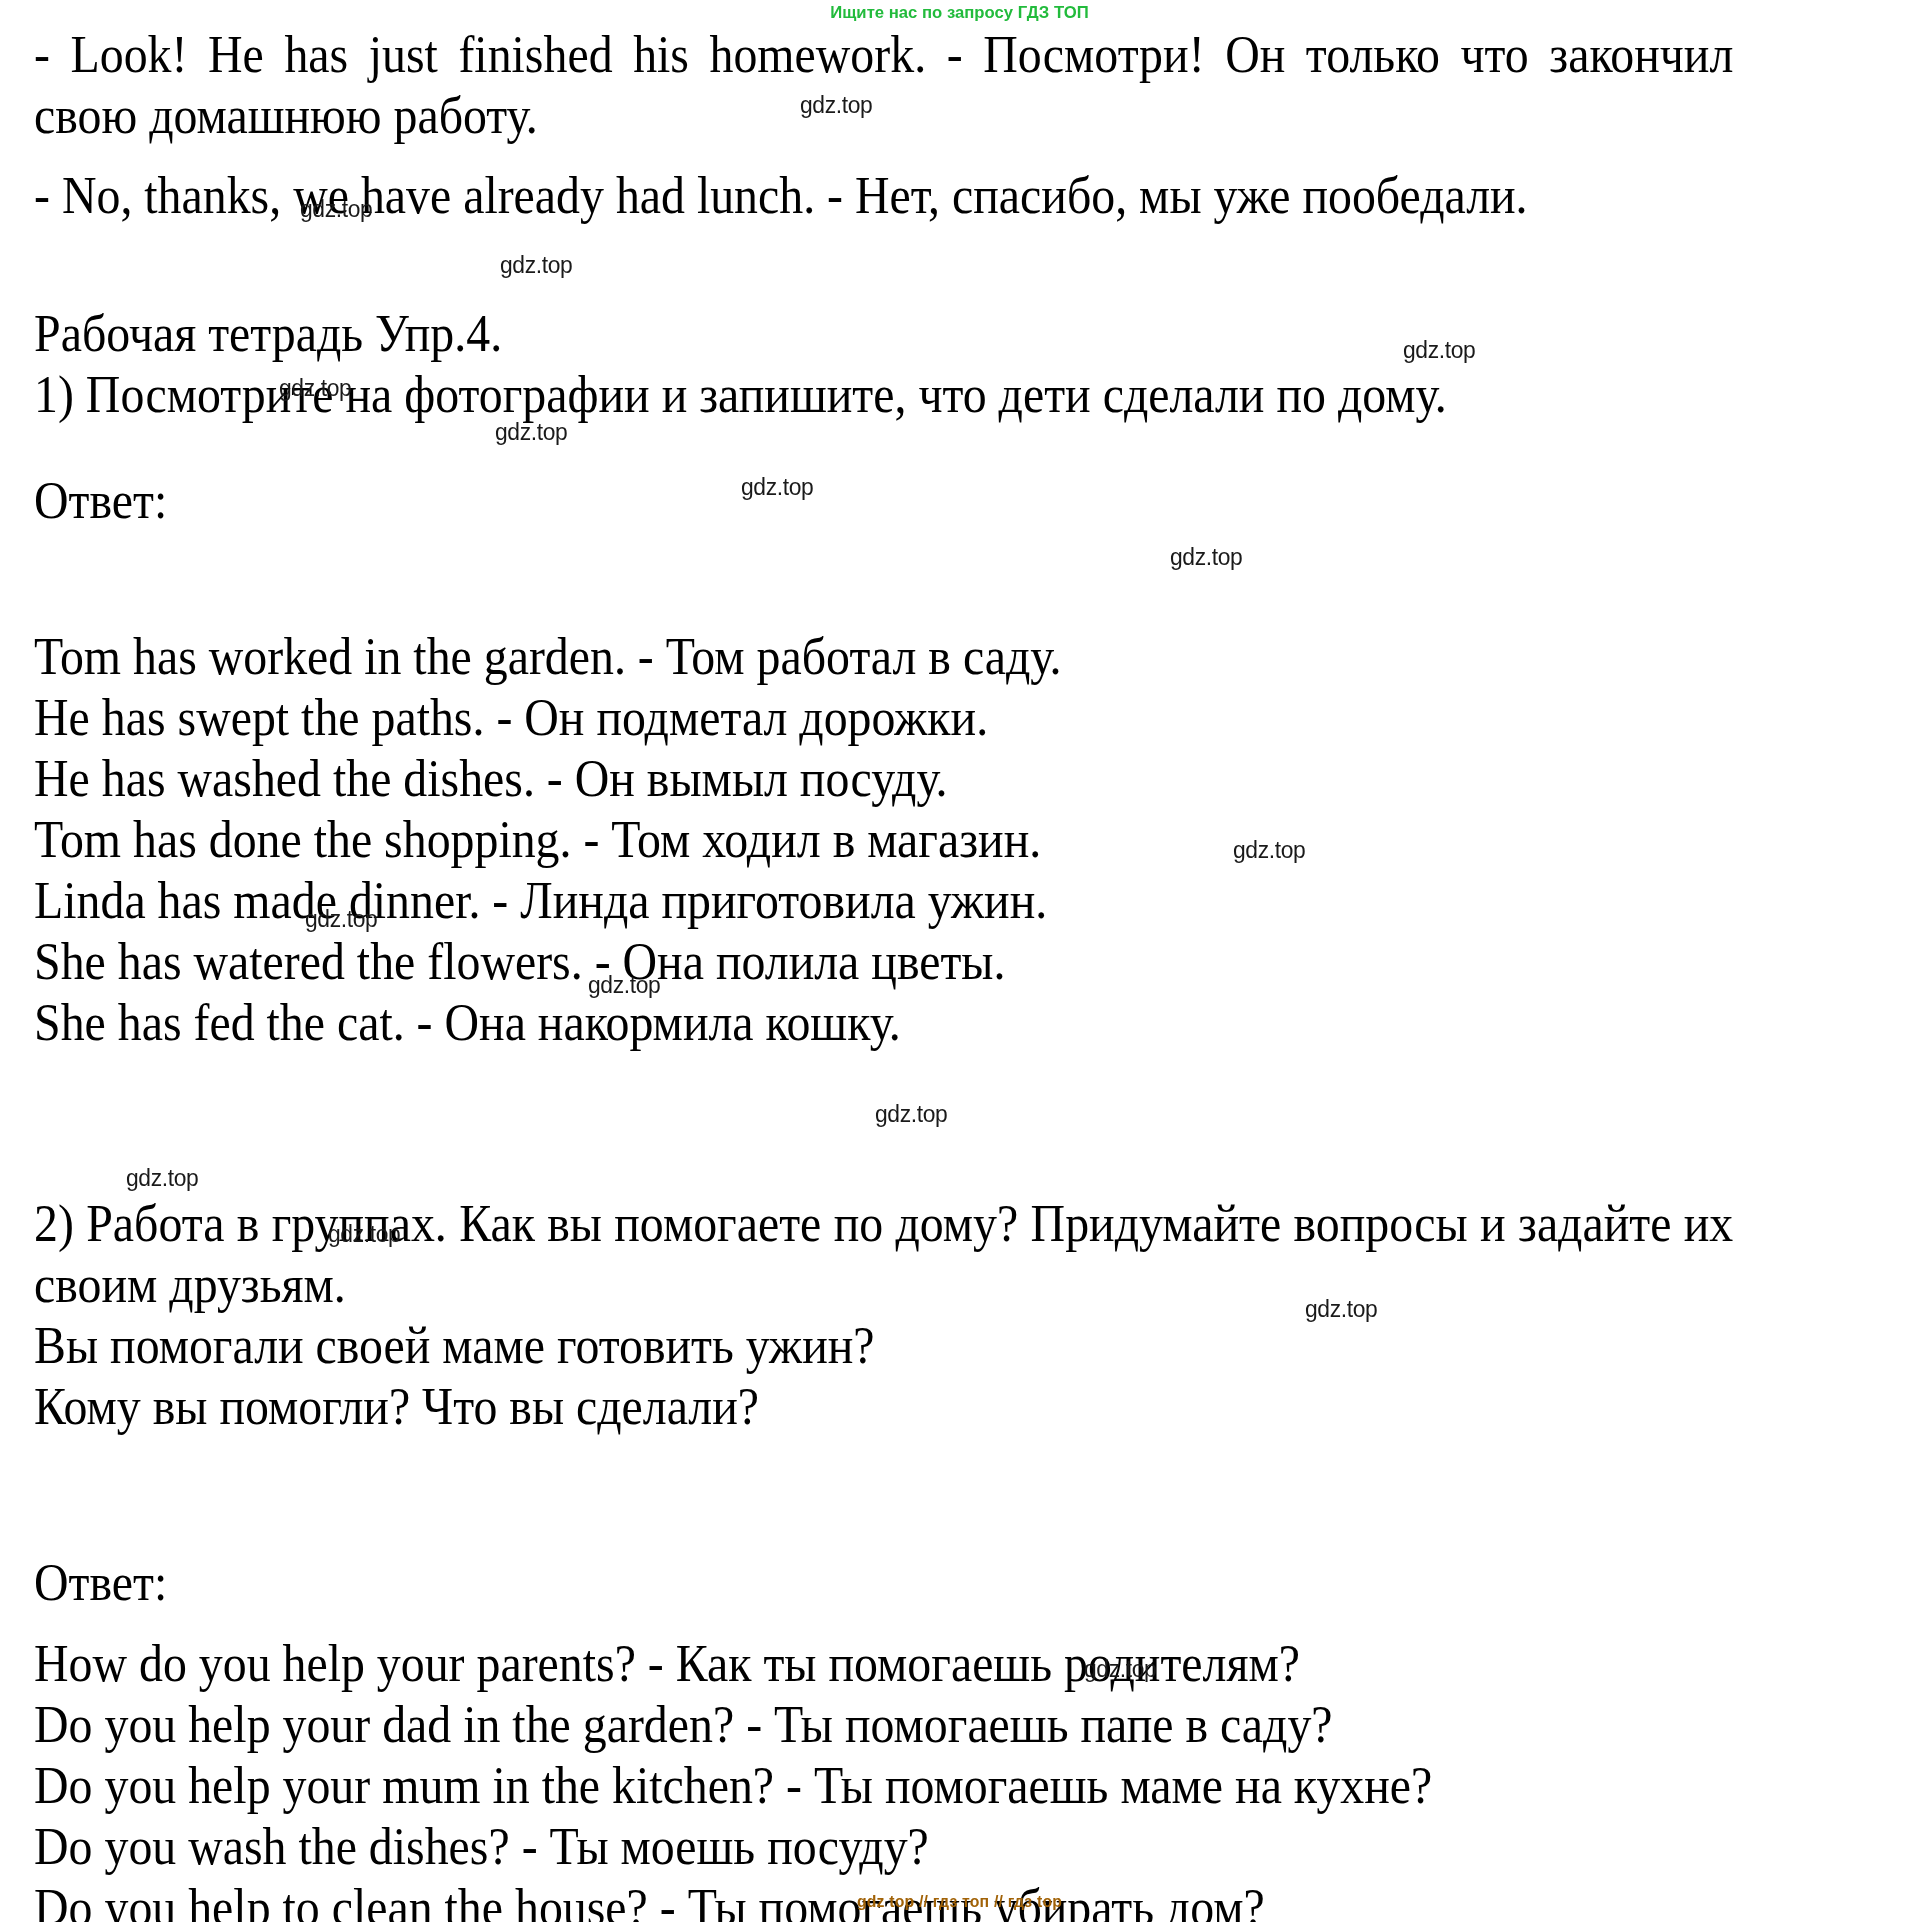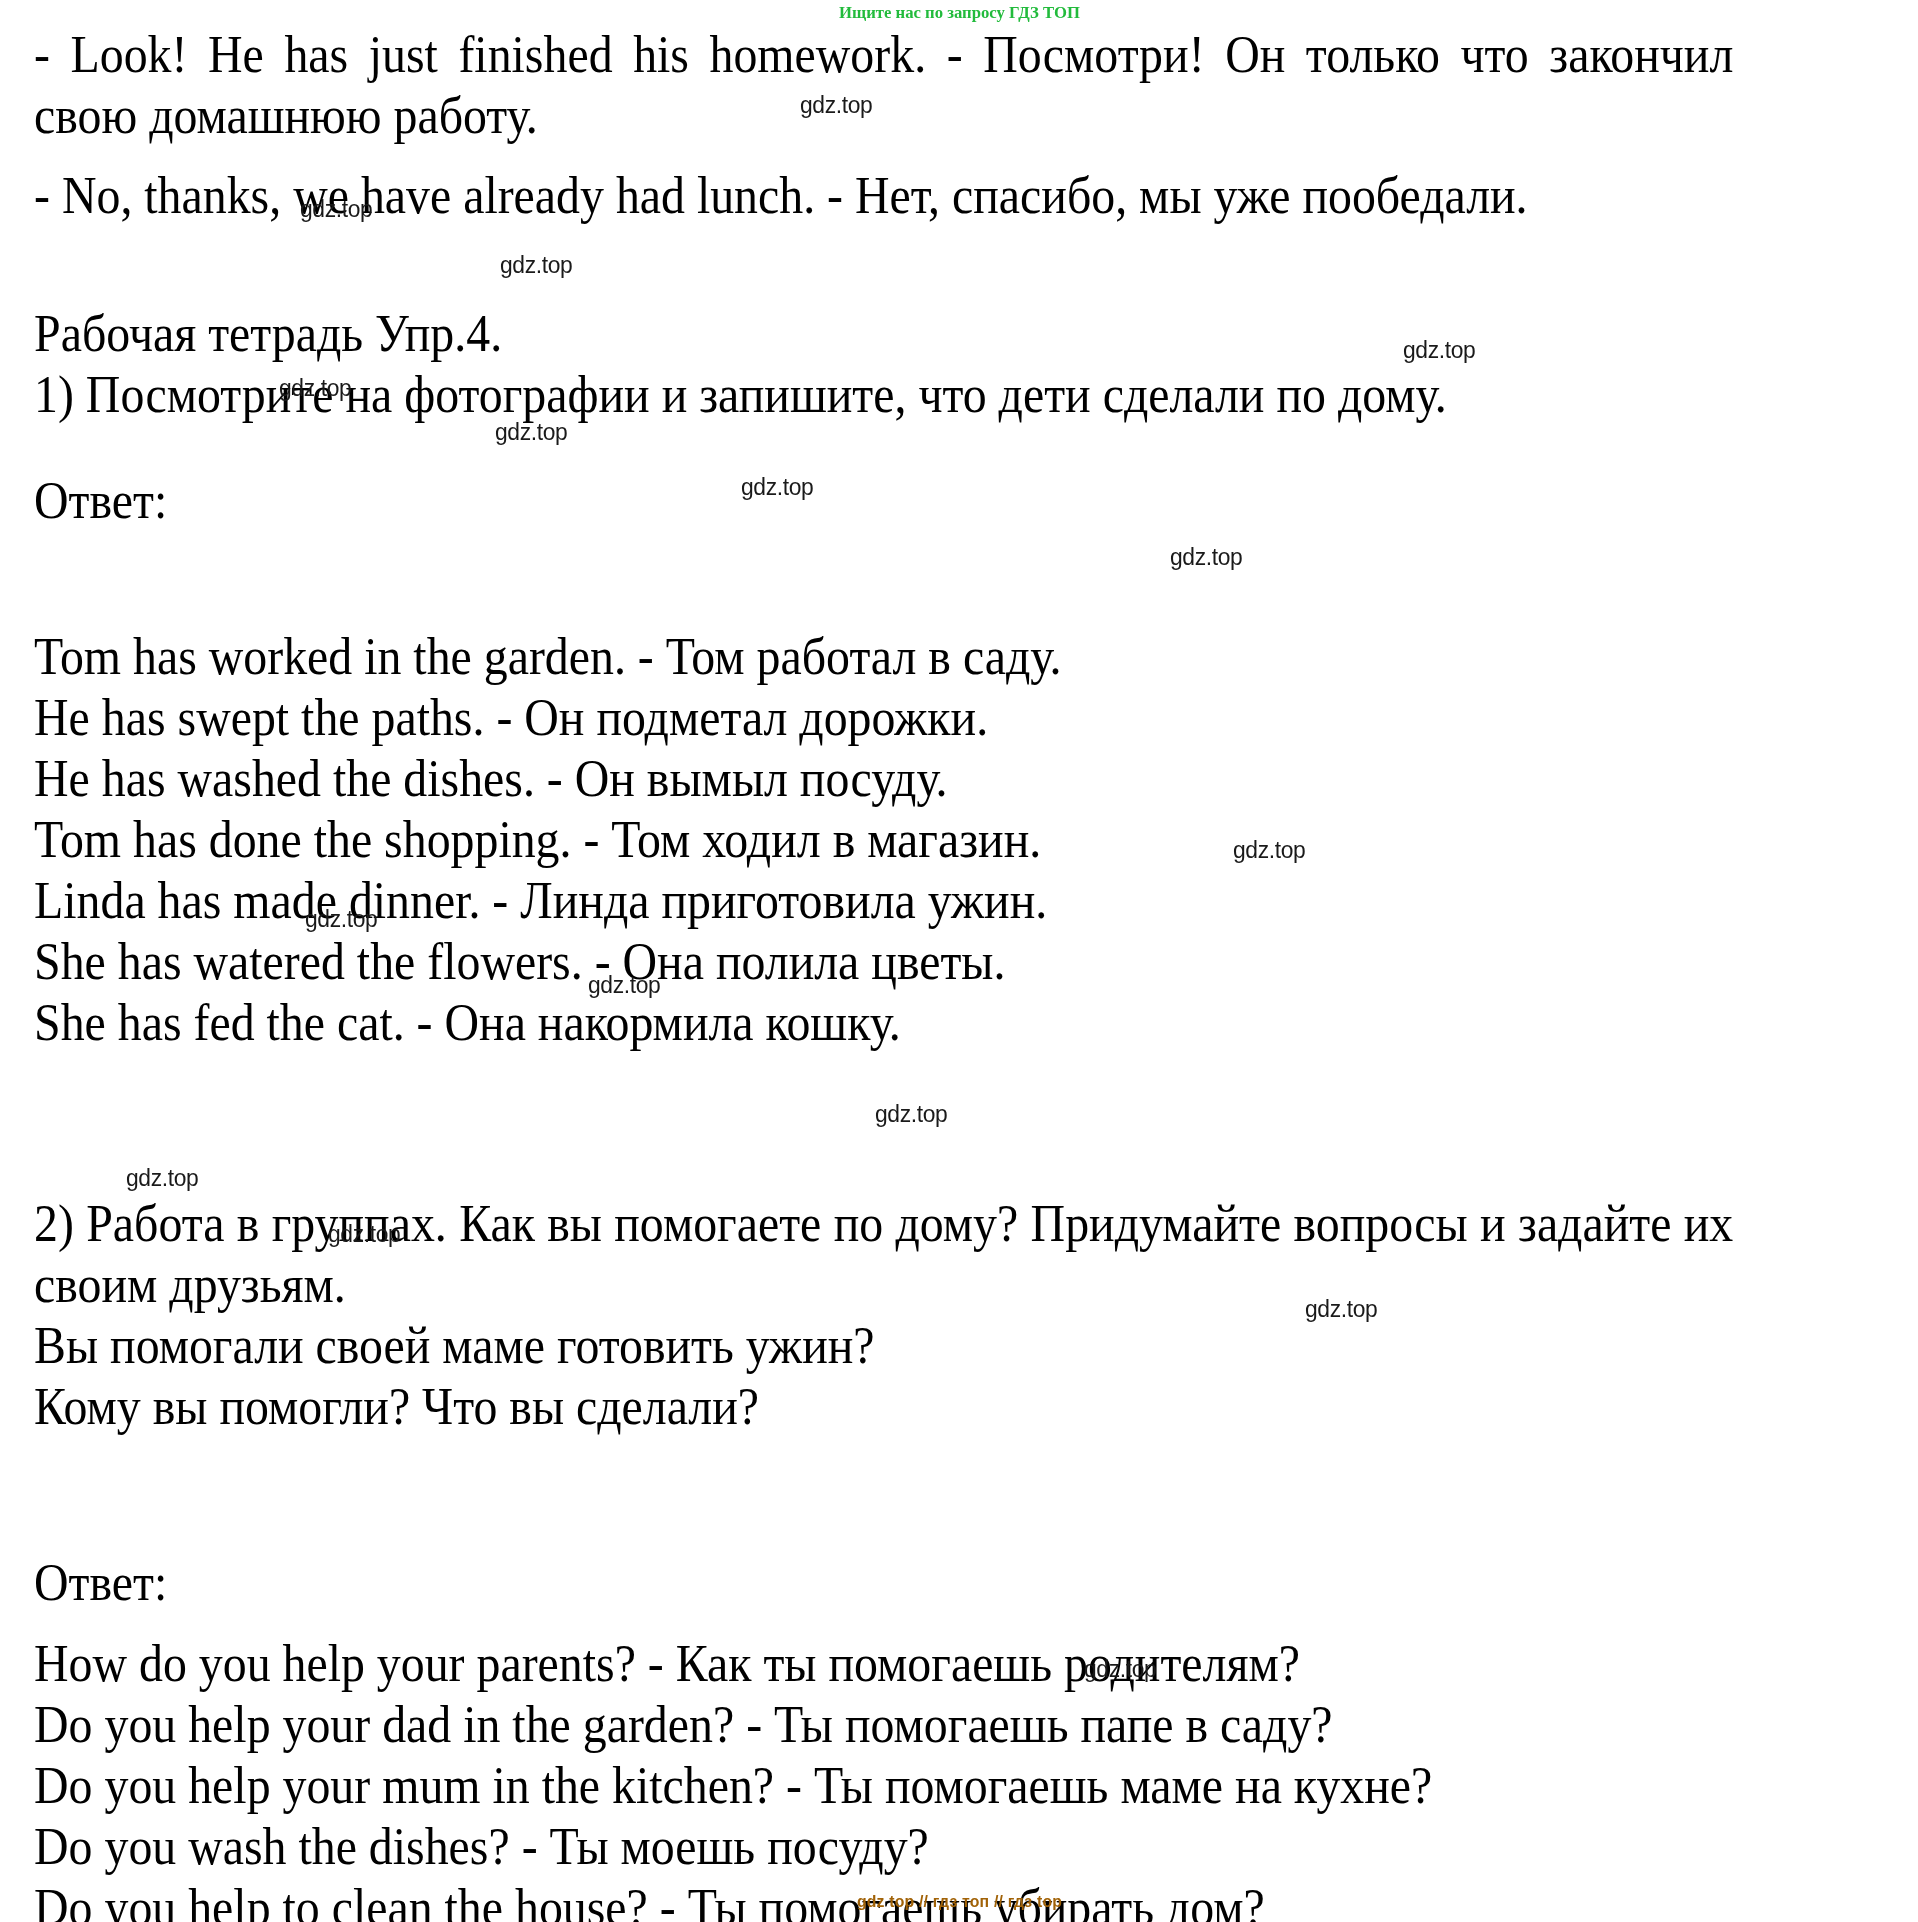--- a/index.html
+++ b/index.html
@@ -17,21 +17,21 @@
     color: #000000;
   }
 
   
   .promo-banner {
     position: absolute;
     top: 0;
     left: 0;
     width: 1919px;
     text-align: center;
-    font-family: Liberation Serif, serif;
+    font-family: Liberation Sans, sans-serif;
     font-size: 16.7px;
     font-weight: 700;
     color: #22bb3c;
     letter-spacing: 0px;
     line-height: 21.7px;
     padding-top: 2px;
   }
 
   
   .sheet {

